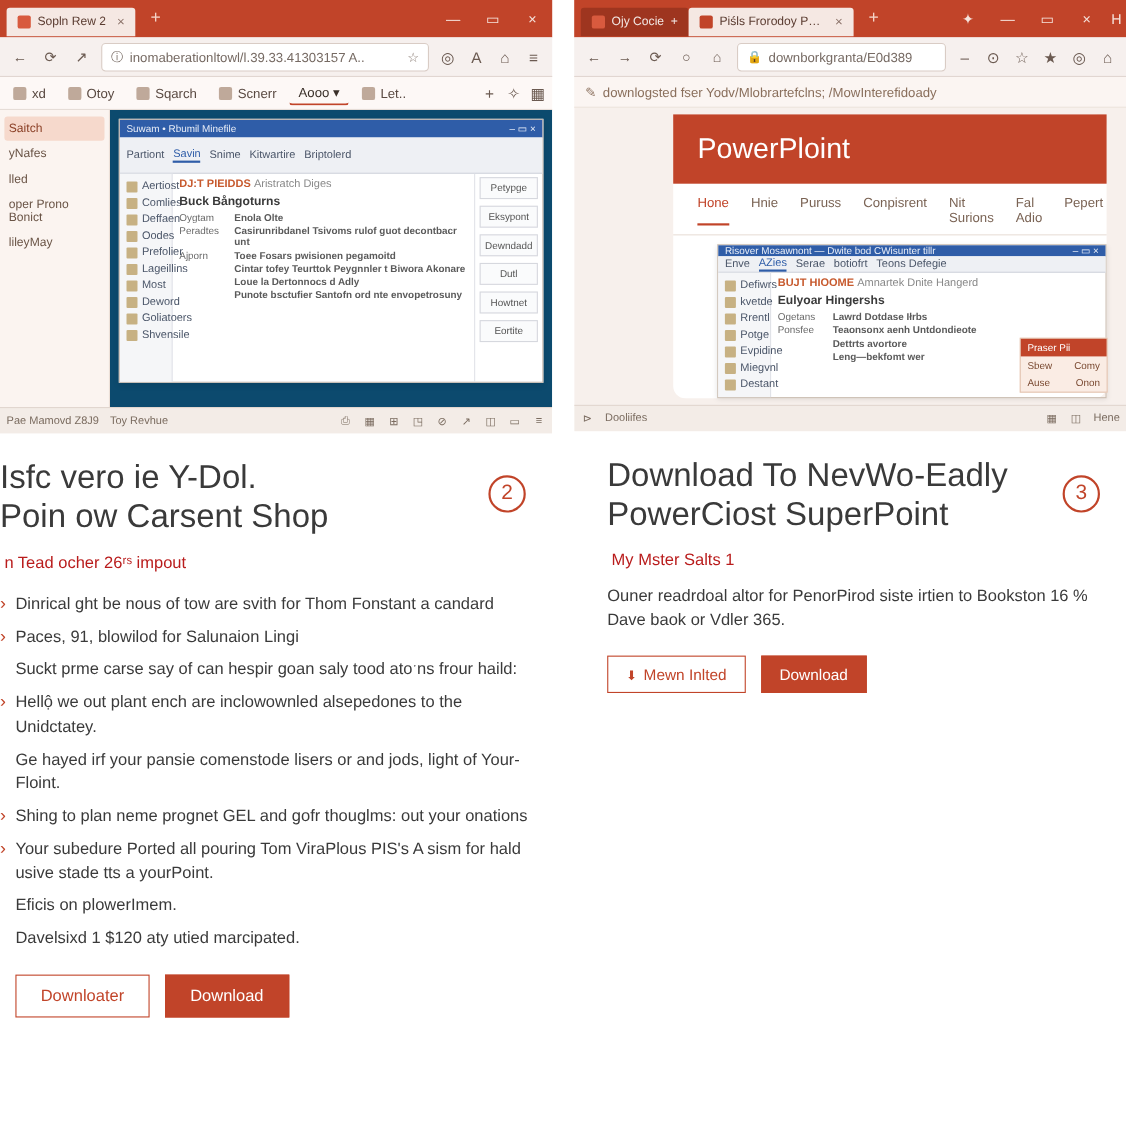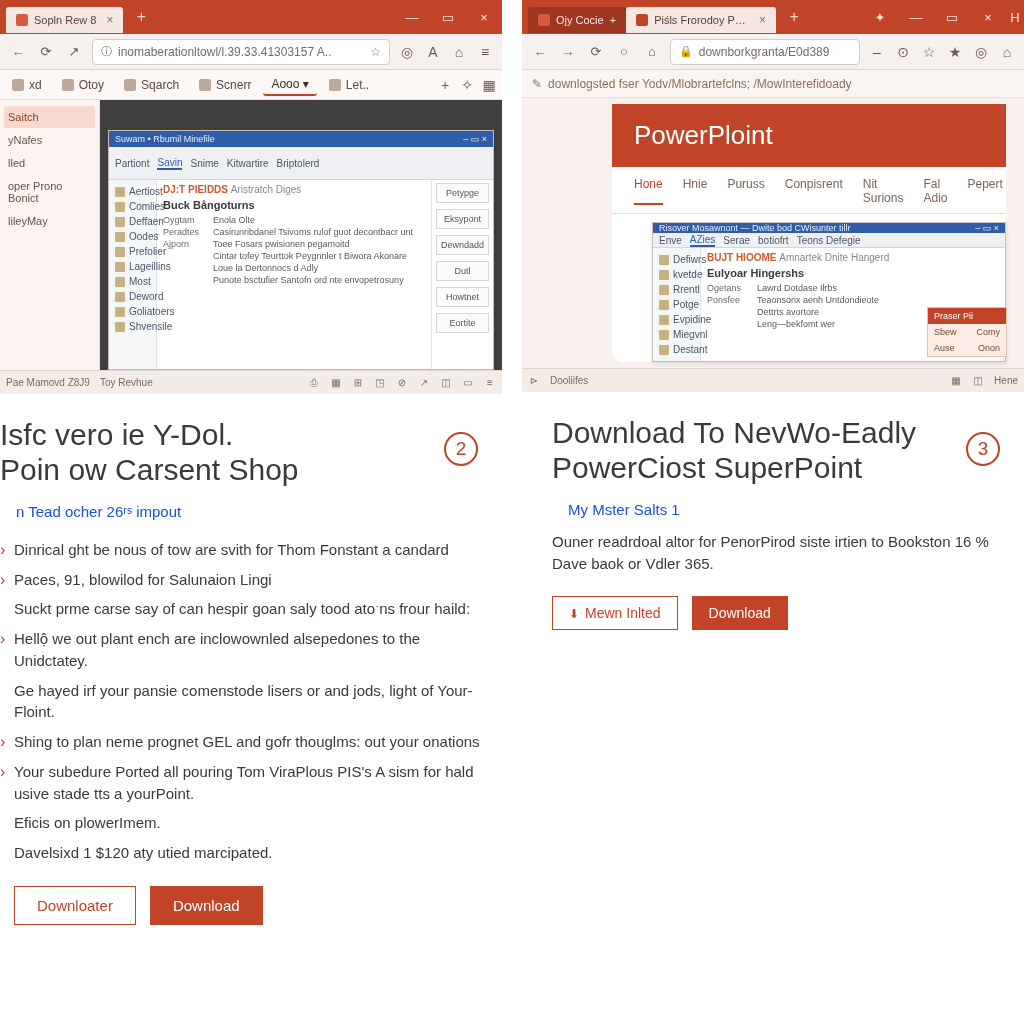--- a/index.html
+++ b/index.html
@@ -71,42 +71,42 @@
   
   .upper {
     display: flex; height: 270px; background: #f4edea;
   }
   .sidenav {
     width: 100px; background: #fbf4f0; border-right:1px solid #ecdfd7;
     padding: 6px 4px; font-size: 11px; color:#6a5446;
   }
   .sidenav .snitem { padding: 5px 4px; border-radius:3px; margin-bottom:1px; }
   .sidenav .snitem.sel { background:#f6d9cc; color:#8a3f25; }
-  .preview-wrap { flex:1; display:flex; align-items:flex-end; justify-content:center;
-                  padding: 8px 8px 0 8px; background:#404040; }
+  .preview-wrap { flex:1; display:flex; align-items:flex-start; justify-content:center;
+                  padding: 8px 8px 0 8px; background:#0c4a6e; }
   .office-preview {
     width: 100%; height: 240px; background:#fff;
     border:1px solid #c7baae; box-shadow: 0 2px 6px rgba(0,0,0,.12);
     display:flex; flex-direction:column; font-size:10px;
   }
   .op-title { height:16px; background:#2f5da8; color:#e9eef8; display:flex;
               align-items:center; padding:0 6px; font-size:9px; justify-content:space-between;}
   .op-ribbon { height:33px; background:#eef0f4; border-bottom:1px solid #d2d5dc;
                display:flex; gap:8px; padding:0 6px; align-items:center; color:#4a5568;}
   .op-ribbon span.sel { color:#2f5da8; border-bottom:2px solid #2f5da8; }
   .op-body { flex:1; display:flex; }
   .op-nav { width:48px; background:#f5f6f8; border-right:1px solid #e1e3e8; padding:4px;}
   .op-nav div { display:flex; align-items:center; gap:4px; padding:2px 2px; color:#4a5568;}
   .op-nav .ic { width:10px;height:10px;background:#c7b183;border-radius:1px;flex:none;}
   .op-main { flex:1; padding:4px 6px; color:#4a5568;}
   .op-main h5 { font-size:10px; color:#c75a2e; font-weight:600;}
   .op-main h4 { font-size:11px; color:#3a3a3a; margin:4px 0;}
   .op-row { display:flex; gap:6px; margin:2px 0;}
   .op-row .lab{ width:44px; color:#6a6a6a; font-size:9px;}
-  .op-row .val{ flex:1; color:#5a5a5a; font-size:9px;}
+  .op-row .val{ flex:1; color:#5a5a5a; font-size:9px;font-weight:bold;}
   .op-sidebtns{ width:62px; border-left:1px solid #e1e3e8; display:flex;flex-direction:column;}
   .op-sidebtns div{ padding:4px; border:1px solid #d6d8de; margin:3px 4px;
                     text-align:center; font-size:9px; color:#555; background:#fafbfc;}
 
   .statusbar{ height:24px; background:#f3ece7; border-top:1px solid #e1d6cf;
               display:flex; align-items:center; font-size:10px; color:#7a6b5f;
               padding:0 6px; gap:10px;}
   .statusbar .sp{flex:1;}
   .statusbar .ic{width:12px;text-align:center;}
 
@@ -114,21 +114,21 @@
   .article { padding: 24px 10px 10px 0; font-size:15px; color:#3a3a3a; line-height:1.45;}
   .article h2 { font-size:30px; font-weight:300; color:#3a3a3a; line-height:1.15;}
   .badge-num {
     position:absolute; right:24px;
     width:34px;height:34px;border:2px solid #c14429;border-radius:50%;
     display:flex;align-items:center;justify-content:center;
     color:#c14429;font-size:19px;font-weight:400;
   }
   .left .badge-num{ top:432px; }
   .right .badge-num{ top:432px; }
-  .subhead{ margin:14px 0 12px 16px; font-size:15px; color:#1d4ed8;}
+  .subhead{ margin:14px 0 12px 4px; font-size:15px; color:#b91c1c;}
   .bullets{ list-style:none; }
   .bullets li{ position:relative; padding:4px 0 4px 14px; font-size:15px; color:#3a3a3a;}
   .bullets li::before{
     content:"›"; position:absolute; left:0; top:3px; color:#c14429; font-size:16px;
   }
   .para{ padding:4px 0 4px 14px;}
   .btnrow{ display:flex; gap:14px; margin-top:18px; padding-left:14px;}
   .btn{
     padding:10px 22px; font-size:15px; border:1px solid #c14429; cursor:pointer;
   }
@@ -170,21 +170,21 @@
   .truncate{white-space:nowrap;overflow:hidden;text-overflow:ellipsis;}
 </style>
 </head>
 <body>
 
 <div class="panel left">
   <div class="titlebar">
     <div style="width:6px"></div>
     <div class="tab active">
       <span class="favicon"></span>
-      <span class="truncate">Sopln Rew 8</span>
+      <span class="truncate">Sopln Rew 2</span>
       <span class="close">×</span>
     </div>
     <div class="newtab">+</div>
     <div class="wincontrols">
       <span>—</span>
       <span>▭</span>
       <span>×</span>
     </div>
   </div>
 

